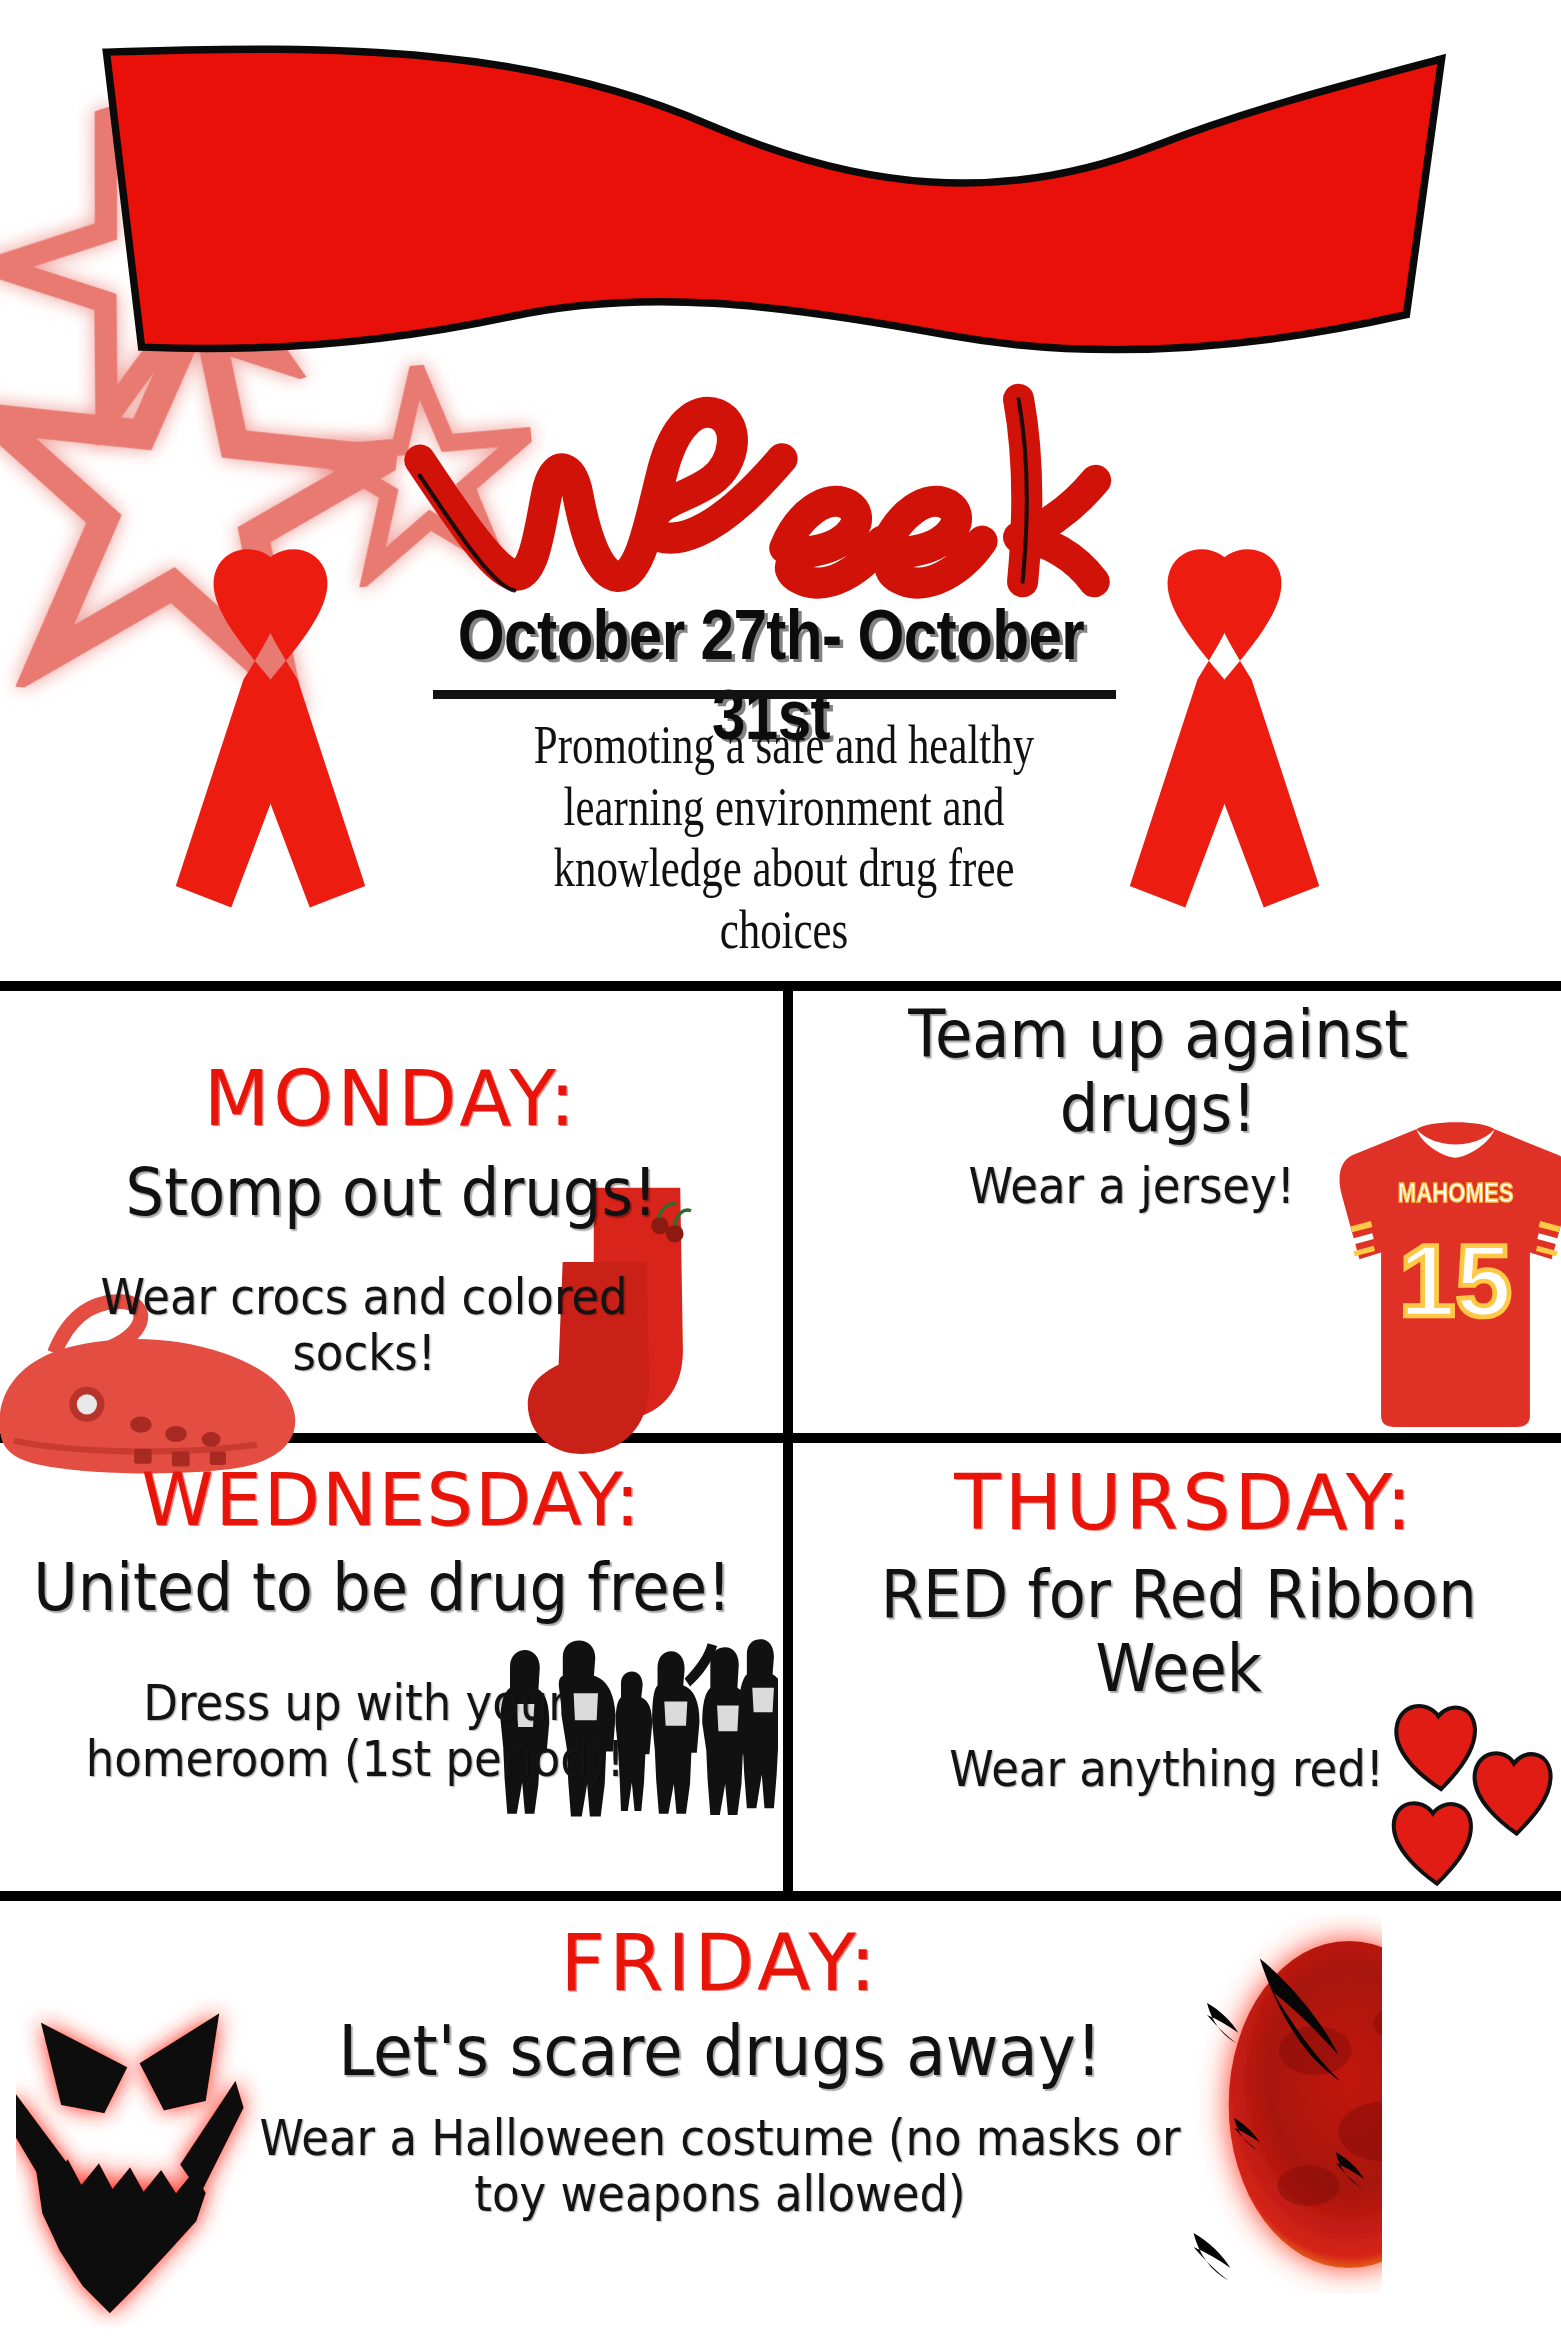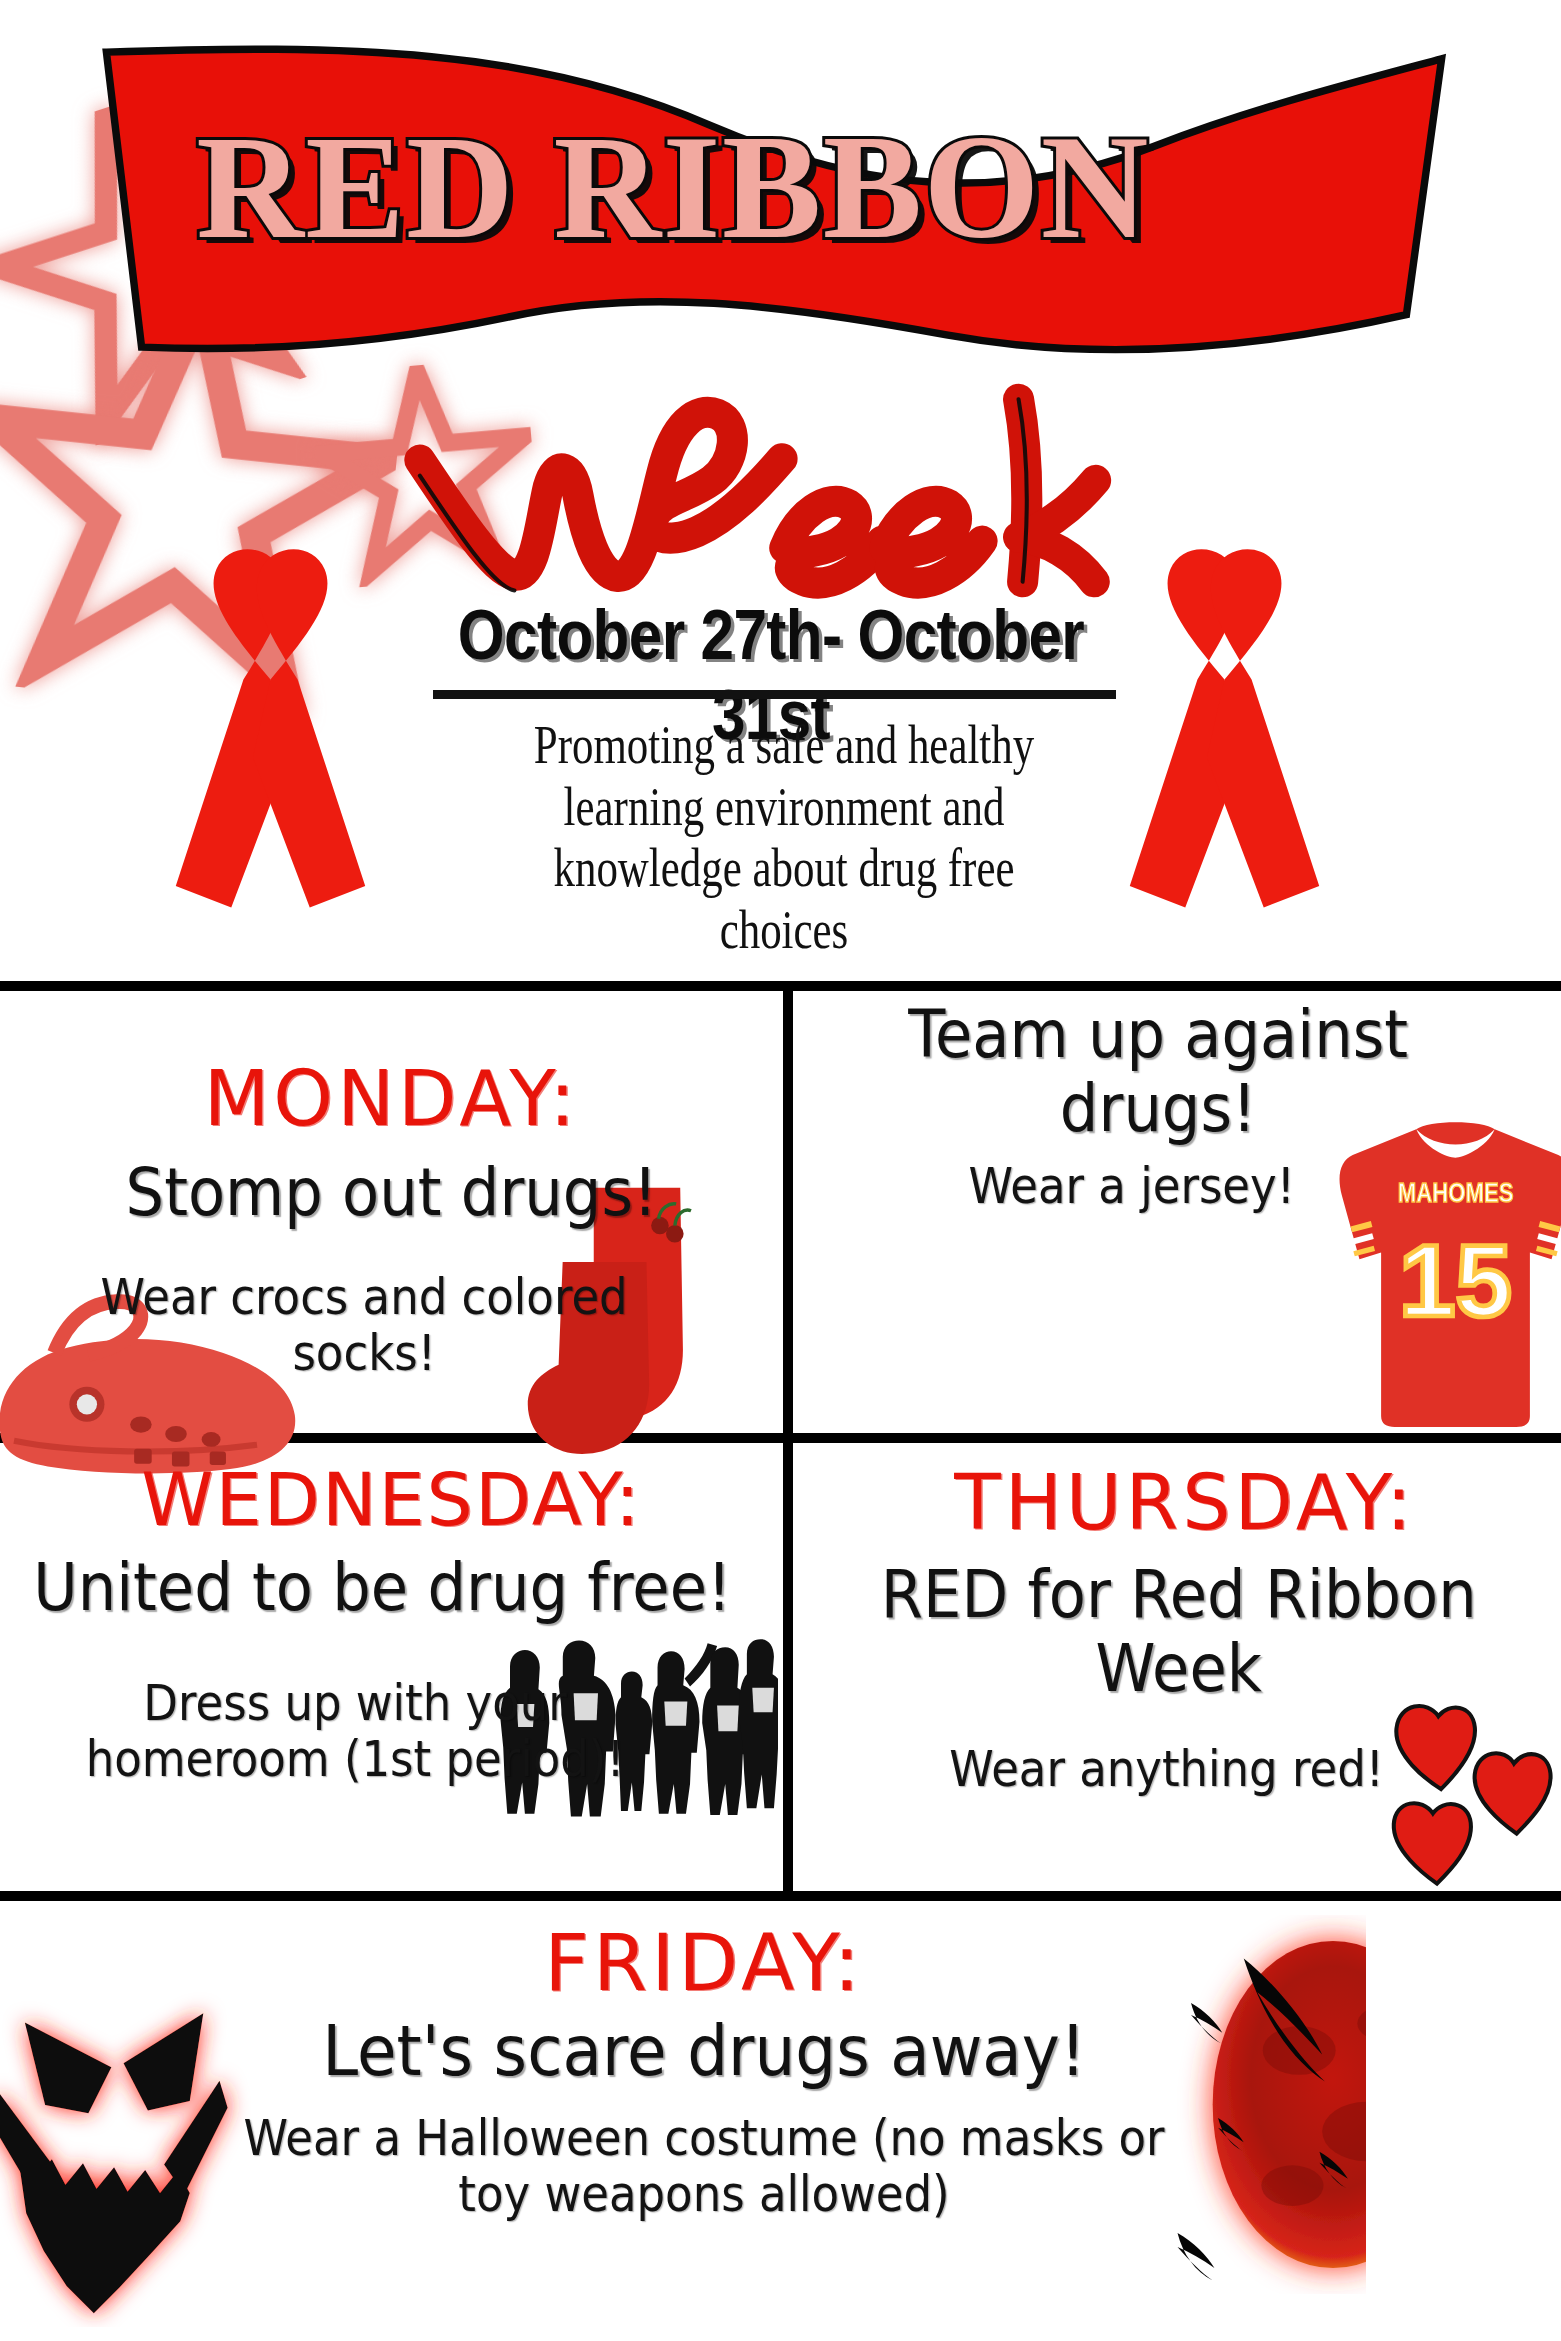--- a/index.html
+++ b/index.html
@@ -45,21 +45,21 @@
   #hrule-3{top:1891px;}
   .vrule{position:absolute;width:10px;background:#000;}
   #vrule-1{left:783px;top:981px;height:452px;}
   #vrule-2{left:783px;top:1433px;height:458px;}
 
   .cell{position:absolute;overflow:hidden;}
   #cell-mon{left:0;top:1039px;width:783px;height:442px;}
   #cell-tue{left:793px;top:991px;width:768px;height:442px;}
   #cell-wed{left:0;top:1443px;width:783px;height:448px;}
   #cell-thu{left:793px;top:1443px;width:768px;height:448px;padding-left:8px;}
-  #cell-fri{left:0;top:1901px;width:1366px;height:441px;}
+  #cell-fri{left:16px;top:1901px;width:1366px;height:441px;}
 
   .day-head{text-align:center;font-size:76px;line-height:1.0;color:#E8140A;
     letter-spacing:4px;font-family:"DejaVu Sans",sans-serif;font-weight:400;
     text-shadow:1.4px 1.4px 0 rgba(232,20,10,.55);position:relative;z-index:3;}
   .day-main{text-align:center;font-size:66px;line-height:1.12;color:#111;
     font-family:"DejaVu Sans",sans-serif;position:relative;z-index:3;
     transform:scaleX(.92);text-shadow:2px 2px 1.4px rgba(0,0,0,.35);}
   .day-sub{text-align:center;font-size:50px;line-height:1.12;color:#131313;
     font-family:"DejaVu Sans",sans-serif;position:relative;z-index:3;
     transform:scaleX(.9);text-shadow:1.4px 1.4px 1.4px rgba(0,0,0,.3);}
@@ -105,21 +105,20 @@
   </svg>
   <svg id="star-c" class="star" viewBox="0 0 100 100">
     <polygon points="50,3 61,37 97,37 68,58 79,93 50,72 21,93 32,58 3,37 39,37" fill="none" stroke="#E87A72" stroke-width="8"></polygon>
   </svg>
 
   <svg id="banner" viewBox="0 0 1990 470" preserveAspectRatio="none">
     <path d="M8,12 C360,0 640,6 900,120 C1120,214 1330,240 1560,150 C1700,96 1840,60 1982,22
              L1930,400 C1700,452 1470,470 1250,430 C1000,384 800,360 600,404
              C420,442 240,456 60,448 Z" fill="#E81008" stroke="#0a0a0a" stroke-width="11"></path>
   </svg>
-  <div id="banner-title">RED RIBBON</div>
 
   <svg id="week-script" viewBox="0 0 1180 330">
     <g fill="none" stroke="#D01208" stroke-width="46" stroke-linecap="round" stroke-linejoin="round">
       <path d="M60,120 C120,210 170,285 200,290 C232,294 238,210 250,160
                C262,118 286,128 294,172 C304,226 322,288 352,292
                C386,296 400,210 418,140
                C436,66 470,40 500,52 C534,66 528,124 492,150
                C456,176 418,178 404,206 C392,232 424,246 470,226 C516,206 560,160 596,118"></path>
       <path d="M600,250 C620,200 664,168 694,186 C722,204 700,244 646,254
                C604,262 596,286 628,298 C664,312 712,286 744,240"></path>

